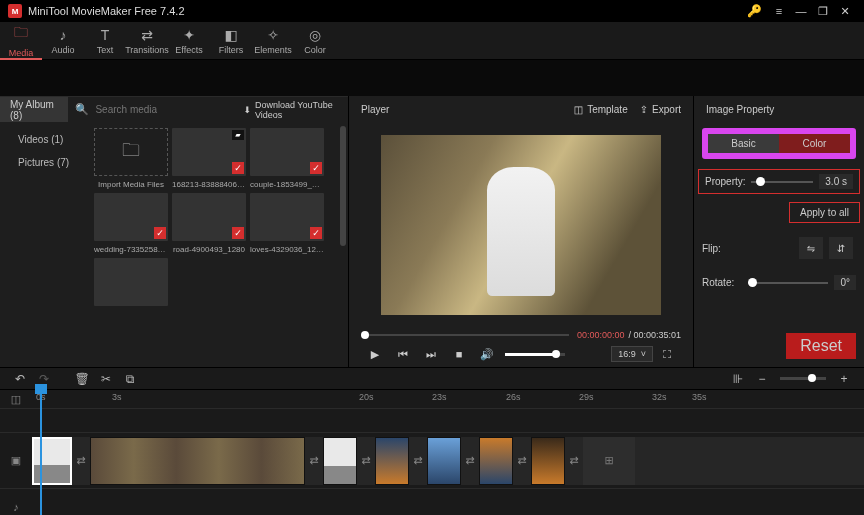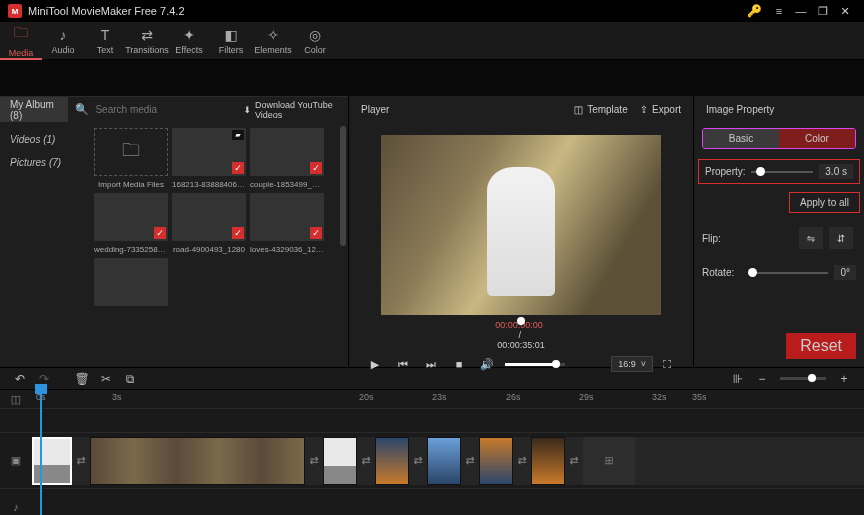--- a/index.html
+++ b/index.html
@@ -18,21 +18,21 @@
 .main-row { display: flex; height: 271px; margin-top: 36px; }
 .media-panel { width: 348px; background: #1e1e1e; display: flex; flex-direction: column; }
 .media-head { display: flex; height: 26px; border-top: 1px solid #2a2a2a; }
 .album-btn { background: #353535; padding: 0 10px; display: flex; align-items: center; font-size: 10px; }
 .search-wrap { flex: 1; display: flex; align-items: center; padding: 0 8px; color: #888; }
 .search-wrap input { background: transparent; border: none; color: #ccc; margin-left: 6px; font-size: 10px; outline: none; }
 .dl-wrap { display: flex; align-items: center; padding: 0 8px; color: #ccc; font-size: 9px; }
 .dl-wrap .dicon { margin-right: 4px; }
 
 .media-body { display: flex; flex: 1; overflow: hidden; }
-.media-side { width: 90px; padding: 6px 0; font-style: italic; }
+.media-side { width: 90px; padding: 6px 8px; }
 .side-item { padding: 6px 10px; font-size: 10px; color: #bbb; }
 .media-grid-wrap { flex: 1; overflow: hidden; position: relative; }
 .media-grid { display: flex; flex-wrap: wrap; gap: 4px; padding: 6px 4px; align-content: flex-start; }
 .thumb { width: 74px; }
 .thumb .timg { width: 74px; height: 48px; background: #333; border-radius: 1px; position: relative; display: flex; align-items: center; justify-content: center; }
 .thumb .tlabel { font-size: 8px; color: #aaa; text-align: center; margin-top: 4px; white-space: nowrap; overflow: hidden; text-overflow: ellipsis; }
 .thumb .check { position: absolute; bottom: 2px; right: 2px; width: 12px; height: 12px; background: #d42e2e; color: #fff; font-size: 9px; display: flex; align-items: center; justify-content: center; }
 .thumb .vidmark { position: absolute; top: 2px; right: 2px; width: 12px; height: 10px; background: #111; color: #fff; font-size: 7px; display: flex; align-items: center; justify-content: center; }
 .import-box { width: 74px; height: 48px; border: 1px dashed #555; display: flex; align-items: center; justify-content: center; font-size: 18px; color: #aaa; }
 .scroll-thumb { position: absolute; right: 2px; top: 4px; width: 6px; height: 120px; background: #444; border-radius: 3px; }
@@ -40,35 +40,35 @@
 .player-panel { flex: 1; background: #1e1e1e; border-left: 1px solid #000; border-right: 1px solid #000; display: flex; flex-direction: column; }
 .player-head { height: 26px; display: flex; align-items: center; padding: 0 12px; font-size: 10px; }
 .player-head .phtitle { flex: 1; }
 .hbtn { display: flex; align-items: center; margin-left: 12px; }
 .hbtn .hicon { margin-right: 4px; }
 .player-body { flex: 1; display: flex; align-items: center; justify-content: center; padding: 8px 12px; }
 .stage { width: 280px; height: 180px; background: linear-gradient(120deg,#5b503a 0%,#8a7a56 30%,#c9b783 50%,#5d5238 80%); position: relative; }
 .stage::after{content:"";position:absolute;left:38%;top:18%;width:24%;height:72%;background:linear-gradient(#f2f2f2,#dcdcdc);border-radius:40% 40% 8% 8%/18% 18% 4% 4%;}
 .stage::before{content:"";position:absolute;left:44%;top:28%;width:12%;height:16%;background:#222;border-radius:50% 50% 0 0;}
 .player-ctrl { height: 40px; padding: 0 12px; display: flex; flex-direction: column; justify-content: center; }
-.prog-row { display: flex; align-items: center; font-size: 9px; flex-direction: column; }
+.prog-row { display: flex; align-items: center; font-size: 9px; }
 .prog-bar { flex: 1; height: 2px; background: #444; margin-right: 8px; position: relative; }
 .prog-dot { position: absolute; left: 0; top: -3px; width: 8px; height: 8px; background: #fff; border-radius: 50%; }
 .time-cur { color: #e25a5a; margin-right: 4px; }
 .ctrl-row { display: flex; align-items: center; margin-top: 4px; }
 .pbtn { width: 20px; height: 20px; display: flex; align-items: center; justify-content: center; color: #ccc; margin: 0 4px; }
 .vol-bar { width: 60px; height: 3px; background: #444; margin-left: 4px; position: relative; }
 .vol-bar::after { content: ""; position: absolute; left: 0; top: 0; width: 80%; height: 100%; background: #fff; }
 .vol-dot { position: absolute; left: 78%; top: -3px; width: 8px; height: 8px; background: #fff; border-radius: 50%; }
 .spacer { flex: 1; }
 .ratio-sel { background: #2a2a2a; border: 1px solid #444; padding: 2px 6px; font-size: 9px; display: flex; align-items: center; }
 
 .prop-panel { width: 170px; background: #1e1e1e; display: flex; flex-direction: column; }
 .prop-head { height: 26px; display: flex; align-items: center; padding: 0 12px; font-size: 10px; }
-.prop-tabs { display: flex; margin: 6px 8px 10px; border: 1px solid #d946ef; border-radius: 3px; overflow: hidden; }
+.prop-tabs { display: flex; margin: 6px 8px 10px; border: 6px solid #d946ef; border-radius: 3px; overflow: hidden; }
 .ptab { flex: 1; text-align: center; padding: 4px 0; font-size: 10px; background: #7f1d1d; }
 .ptab.active { background: #3a3a3a; }
 .prop-row { display: flex; align-items: center; padding: 4px 8px; font-size: 10px; margin-bottom: 8px; }
 .prop-row.highlight { border: 1px solid #d42e2e; margin: 0 4px 8px; padding: 4px 6px; }
 .prop-row .plabel { width: 40px; }
 .slider { flex: 1; height: 2px; background: #555; margin: 0 6px; position: relative; }
 .slider .sdot { position: absolute; left: 8%; top: -4px; width: 9px; height: 9px; background: #fff; border-radius: 50%; }
 .val-box { background: #2a2a2a; padding: 2px 6px; font-size: 10px; }
 .apply-wrap { display: flex; justify-content: flex-end; padding: 0 4px 10px; }
 .apply-btn { border: 1px solid #d42e2e; padding: 4px 10px; font-size: 10px; }

